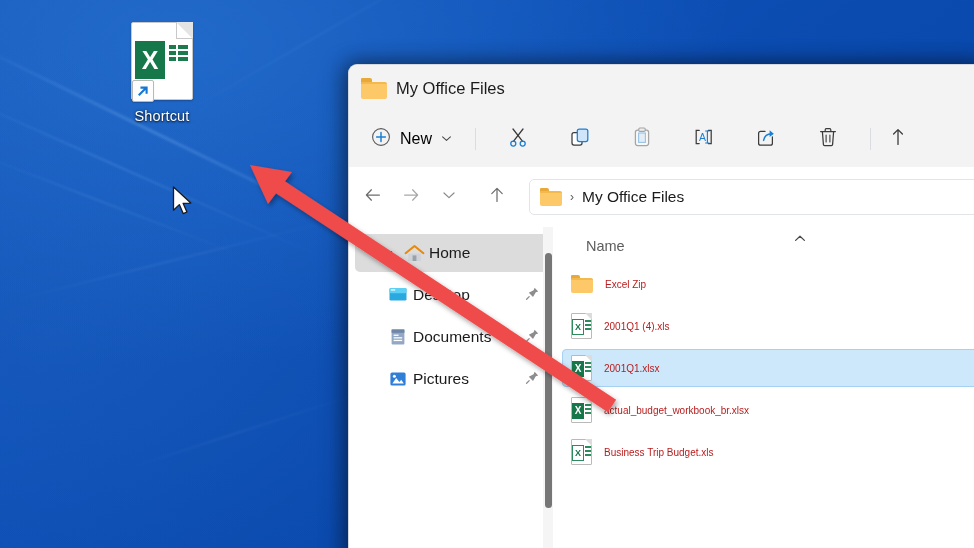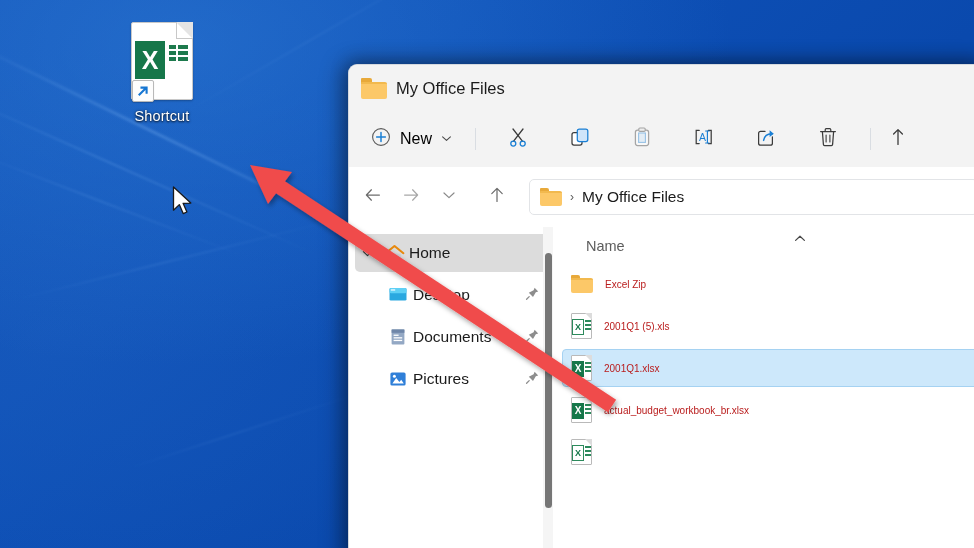--- a/index.html
+++ b/index.html
@@ -195,21 +195,21 @@
     background: #ffffff;
     position: relative;
     padding-top: 7px;
     overflow: hidden;
   }
   .nav-item {
     height: 38px;
     display: flex; align-items: center;
     margin: 0 6px 4px 6px;
     border-radius: 5px;
-    padding-left: 0;
+    padding-left: 20px;
     cursor: default;
     position: relative;
   }
   .nav-item.selected { background: #dcdcdc; }
   .nav-item .twisty { width: 24px; display:flex; align-items:center; justify-content:center; }
   .nav-item .nav-ico { width: 30px; display:flex; align-items:center; justify-content:center; }
   .nav-item .nav-label {
     font-size: 15.5px; color: #1b1b1b;
     flex: 1; white-space: nowrap;
   }
@@ -602,21 +602,21 @@
           <span class="xl-doc legacy">
             <span class="sheet"></span>
               <span class="corner"></span>
             <span class="xbox">X</span>
             <span class="minigrid">
               <i style="left:0;top:0;width:6px;height:2px;"></i>
               <i style="left:0;top:4px;width:6px;height:2px;"></i>
               <i style="left:0;top:8px;width:6px;height:2px;"></i>
             </span>
           </span>
-          <span class="fname">2001Q1 (5).xls</span>
+          <span class="fname">2001Q1 (4).xls</span>
         </div>
 
         <div class="file-row selected">
           <span class="xl-doc">
             <span class="sheet"></span>
               <span class="corner"></span>
             <span class="xbox">X</span>
             <span class="minigrid">
               <i style="left:0;top:0;width:6px;height:2px;"></i>
               <i style="left:0;top:4px;width:6px;height:2px;"></i>
@@ -644,20 +644,21 @@
           <span class="xl-doc legacy">
             <span class="sheet"></span>
               <span class="corner"></span>
             <span class="xbox">X</span>
             <span class="minigrid">
               <i style="left:0;top:0;width:6px;height:2px;"></i>
               <i style="left:0;top:4px;width:6px;height:2px;"></i>
               <i style="left:0;top:8px;width:6px;height:2px;"></i>
             </span>
           </span>
+          <span class="fname">Business Trip Budget.xls</span>
         </div>
 
       </div>
     </div>
   </div>
 
   <svg id="annotation-arrow" viewBox="0 0 974 548">
     <defs>
       <filter id="arrowshadow" x="-20%" y="-20%" width="150%" height="150%">
         <feDropShadow dx="2" dy="3" stdDeviation="2.6" flood-color="#000" flood-opacity="0.35"></feDropShadow>

